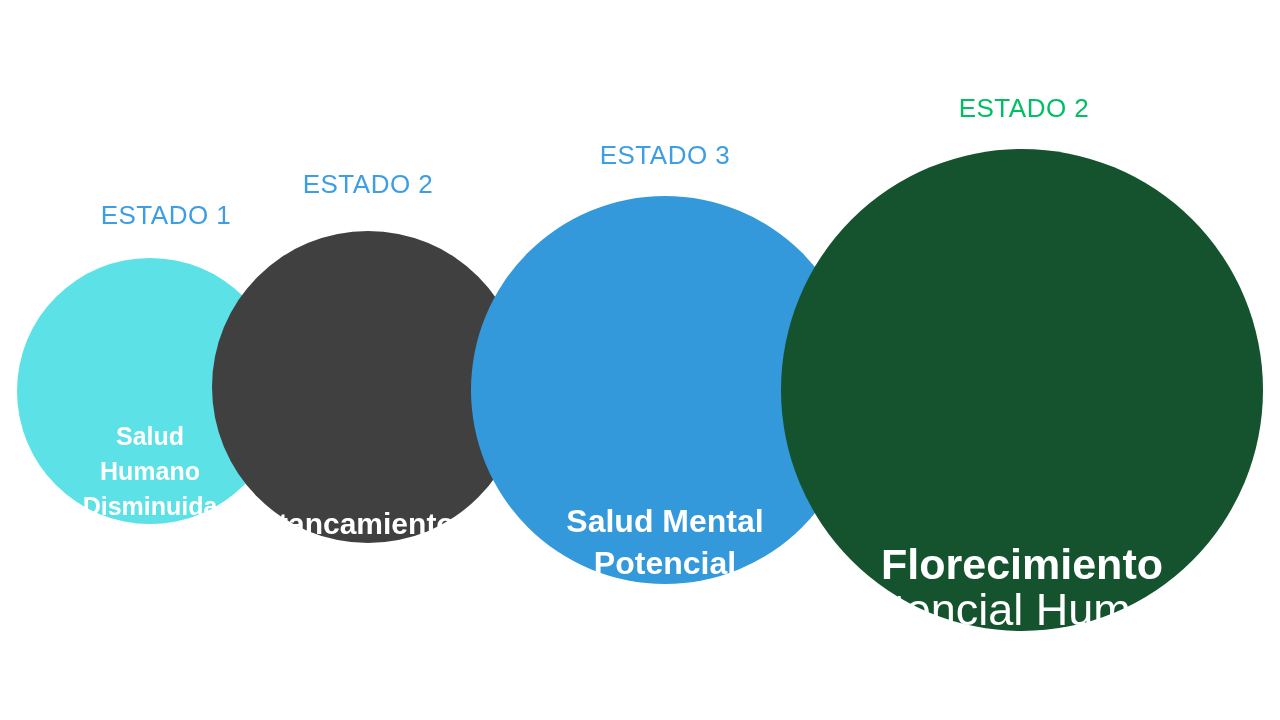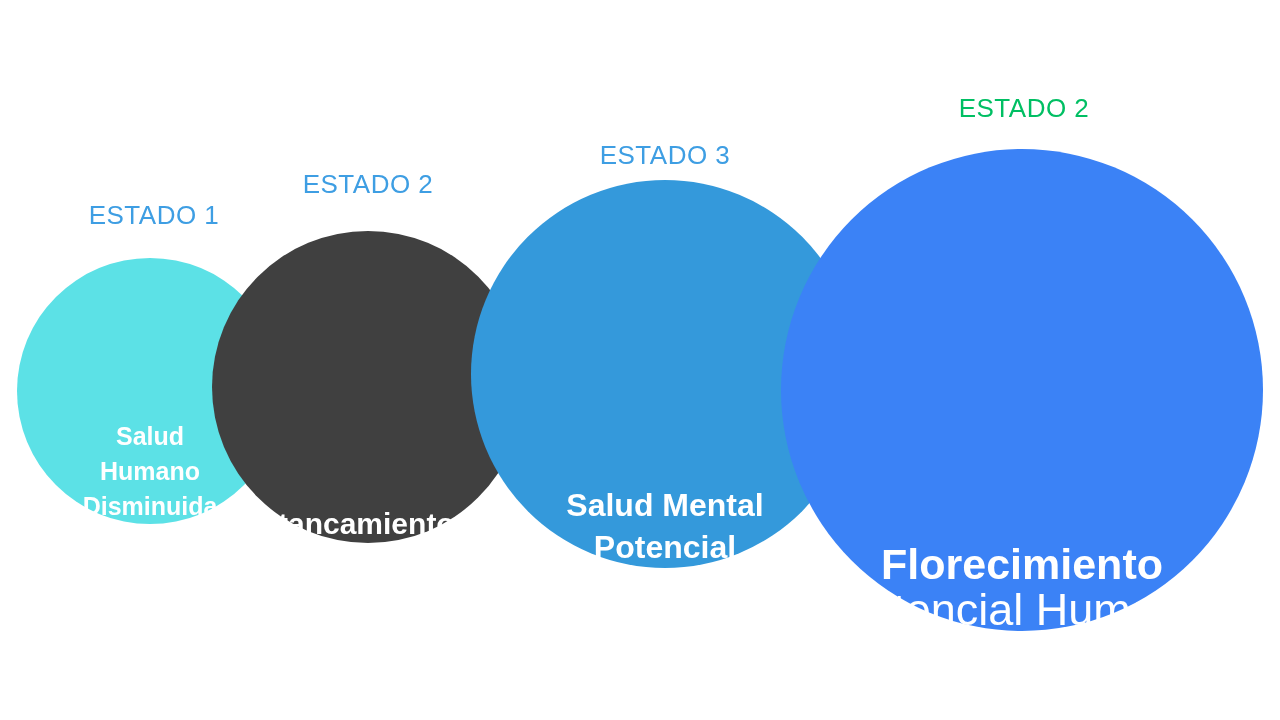--- a/index.html
+++ b/index.html
@@ -20,37 +20,37 @@
   .estado-label {
     position: absolute;
     width: 300px;
     text-align: center;
     font-size: 26px;
     font-weight: 400;
     letter-spacing: 0.5px;
     line-height: 34px;
     white-space: nowrap;
   }
-  .label-1 { left: 4px;   top: 198px; }
+  .label-1 { left: 16px;   top: 198px; }
   .label-2 { left: 218px; top: 167px; }
   .label-3 { left: 515px; top: 138px; }
   .label-4 { left: 874px; top: 91px;  }
 
   .circle {
     position: absolute;
     border-radius: 50%;
     display: flex;
     flex-direction: column;
     align-items: center;
     justify-content: flex-end;
     text-align: center;
   }
   .circle-1 { left: 17px;  top: 258px; width: 266px; height: 266px; }
   .circle-2 { left: 212px; top: 231px; width: 312px; height: 312px; }
-  .circle-3 { left: 471px; top: 180px; width: 388px; height: 388px; }
+  .circle-3 { left: 471px; top: 196px; width: 388px; height: 388px; }
   .circle-4 { left: 781px; top: 149px; width: 482px; height: 482px; }
 
   .circle-text {
     display: flex;
     flex-direction: column;
     align-items: center;
     justify-content: center;
   }
   .text-1 { font-size: 25px; font-weight: 700; line-height: 35px; }
   .text-2 { font-size: 30px; font-weight: 700; line-height: 38px; transform: translateX(-20px); }
@@ -88,21 +88,21 @@
     <div class="circle circle-3" style="background: rgb(52, 153, 219);">
       <div class="circle-text text-3" style="color: rgb(255, 255, 255);">
         <span>Salud Mental</span>
         <span>Potencial</span>
       </div>
     </div>
   </div>
 
   <div>
     <div class="estado-label label-4" style="color: rgb(0, 191, 99);">ESTADO 2</div>
-    <div class="circle circle-4" style="background: #3b82f6;">
+    <div class="circle circle-4" style="background: #14532d;">
       <div class="circle-text" style="color: rgb(255, 255, 255);">
         <span class="text-4-title">Florecimiento</span>
         <span class="text-4-sub">(Potencial Humano)</span>
       </div>
     </div>
   </div>
 
 </div>
 
 </body></html>

